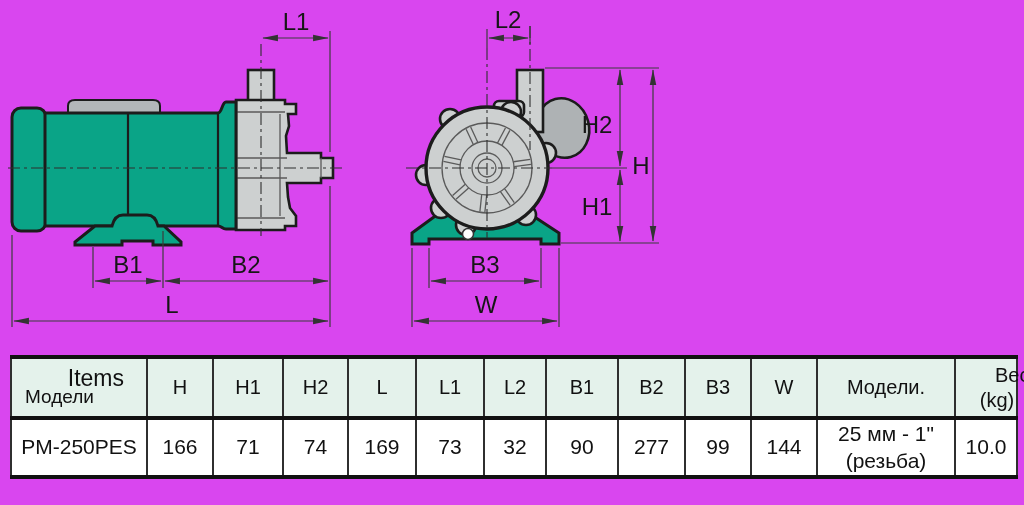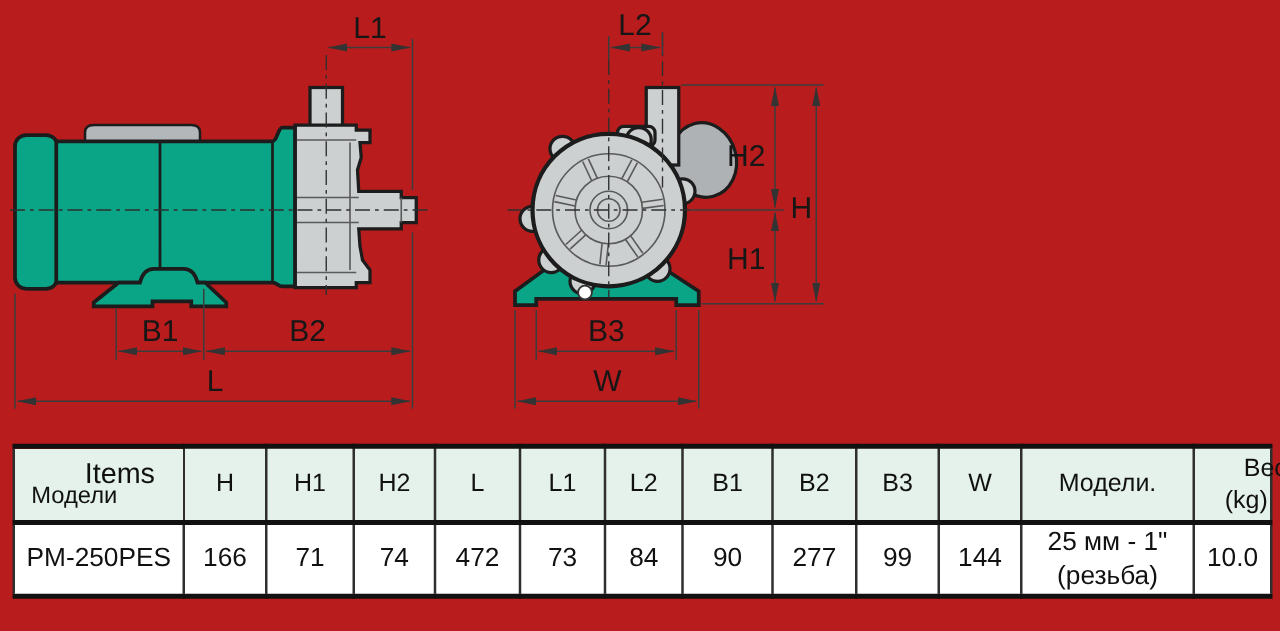--- a/index.html
+++ b/index.html
@@ -1,16 +1,16 @@
 <!DOCTYPE html>
 <html><head>
 <meta charset="utf-8">
 <style>
   html,body{margin:0;padding:0;background:#fff;}
-  .canvas{position:relative;width:1024px;height:505px;background:#b91c1c;overflow:hidden;
+  .canvas{position:relative;width:1024px;height:505px;background:#d946ef;overflow:hidden;
           font-family:"Liberation Sans",sans-serif;}
   svg text{font-family:"Liberation Sans",sans-serif;}
   .dim-t{font-size:24px;fill:#161616;}
   .outline{stroke:#1c1c1c;fill:none;}
   .green{fill:#0aa487;stroke:#1c1c1c;stroke-width:3;}
   .metal{fill:#cdd0d0;stroke:#1c1c1c;stroke-width:2.6;}
   .metal-dk{fill:#aeb2b4;stroke:#1c1c1c;stroke-width:2.6;}
   .strip{fill:#b3b7b9;stroke:#1c1c1c;stroke-width:2;}
   .thin{stroke:#5a5a5a;stroke-width:1.3;fill:none;}
   .dimline{stroke:#3c3c3c;stroke-width:1.2;fill:none;}
@@ -221,23 +221,23 @@
           <div class="l2">(kg)</div>
         </th>
       </tr>
     </thead>
     <tbody>
       <tr>
         <td class="model">PM-250PES</td>
         <td>166</td>
         <td>71</td>
         <td>74</td>
-        <td>472</td>
+        <td>169</td>
         <td>73</td>
-        <td>84</td>
+        <td>32</td>
         <td>90</td>
         <td>277</td>
         <td>99</td>
         <td>144</td>
         <td class="conn">
           <div>25 мм - 1"</div>
           <div>(резьба)</div>
         </td>
         <td>10.0</td>
       </tr>

